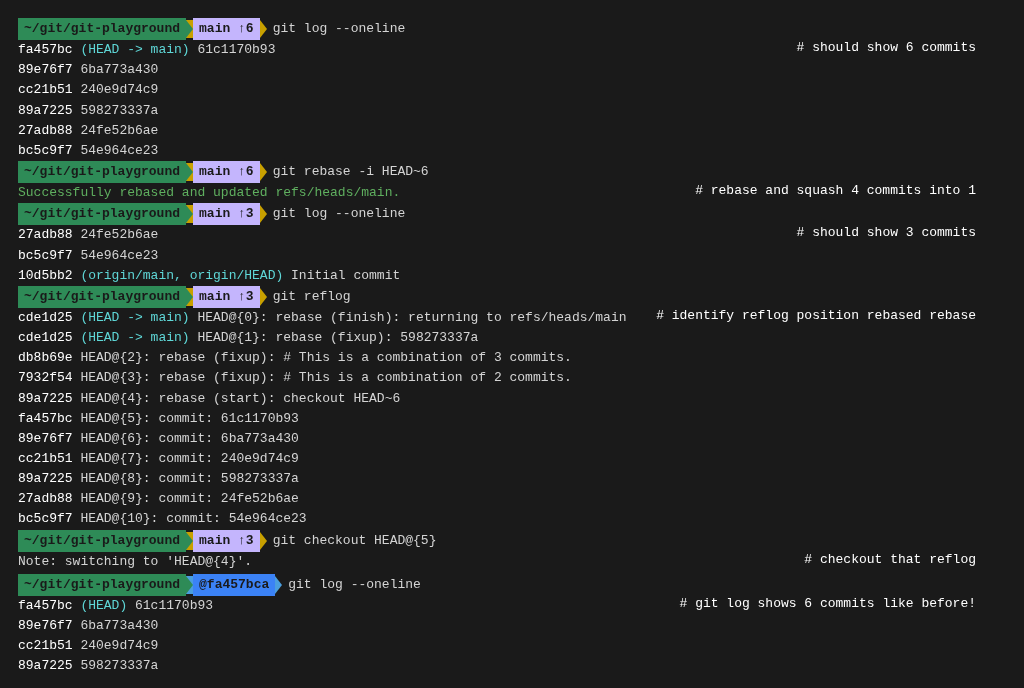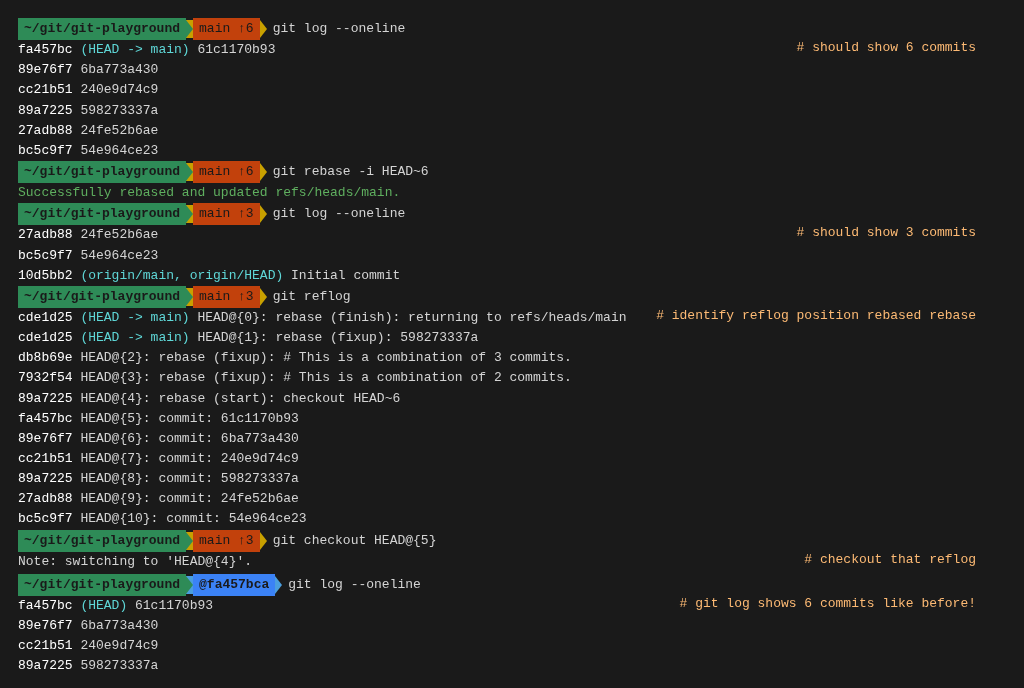--- a/index.html
+++ b/index.html
@@ -20,24 +20,24 @@
       line-height: 1.55;
       white-space: pre;
     }
     .prompt-path {
       background-color: #2e8b57;
       color: #1a1a1a;
       padding: 1px 6px;
       font-weight: bold;
     }
     .prompt-branch {
-      background-color: #c2410c;
+      background-color: #c4b5fd;
       color: #1a1a1a;
       padding: 1px 6px;
-      font-weight: normal;
+      font-weight: bold;
     }
     .prompt-branch-detached {
       background-color: #3b82f6;
       color: #1a1a1a;
       padding: 1px 6px;
       font-weight: bold;
     }
     .c-green { color: #5faf5f; }
     .c-yellow { color: #ffffff; }
     .c-cyan { color: #5fd7d7; }
@@ -48,21 +48,21 @@
       gap: 0;
       line-height: 1.55;
     }
     .cmd-text {
       color: #d4d4d4;
       padding-left: 6px;
     }
     .right-comment {
       position: absolute;
       right: 30px;
-      color: #fdba74;
+      color: #ffffff;
     }
     .rel-line {
       position: relative;
     }
   </style>
 </head>
 <body>
 
 <div class="terminal">
 
@@ -84,20 +84,21 @@
   <div class="line"><span class="c-yellow">bc5c9f7</span><span class="c-white"> 54e964ce23</span></div>
 
   <div class="rel-line">
     <span class="prompt-line">
       <span class="prompt-path">~/git/git-playground</span>
         <span style="display:inline-block;width:0;height:0;border-top:9px solid transparent;border-bottom:9px solid transparent;border-left:7px solid #2e8b57;background:#c8a000;vertical-align:middle;"></span>
         <span class="prompt-branch">main ↑6</span>
         <span style="display:inline-block;width:0;height:0;border-top:9px solid transparent;border-bottom:9px solid transparent;border-left:7px solid #c8a000;vertical-align:middle;"></span>
         <span class="cmd-text"> git rebase -i HEAD~6</span>
     </span>
+    <span class="right-comment"># rebase and squash 4 commits into 1</span>
   </div>
   <div class="line"><span class="c-green">Successfully rebased and updated refs/heads/main.</span></div>
 
   <div class="rel-line">
     <span class="prompt-line">
       <span class="prompt-path">~/git/git-playground</span>
         <span style="display:inline-block;width:0;height:0;border-top:9px solid transparent;border-bottom:9px solid transparent;border-left:7px solid #2e8b57;background:#c8a000;vertical-align:middle;"></span>
         <span class="prompt-branch">main ↑3</span>
         <span style="display:inline-block;width:0;height:0;border-top:9px solid transparent;border-bottom:9px solid transparent;border-left:7px solid #c8a000;vertical-align:middle;"></span>
         <span class="cmd-text"> git log --oneline</span>

